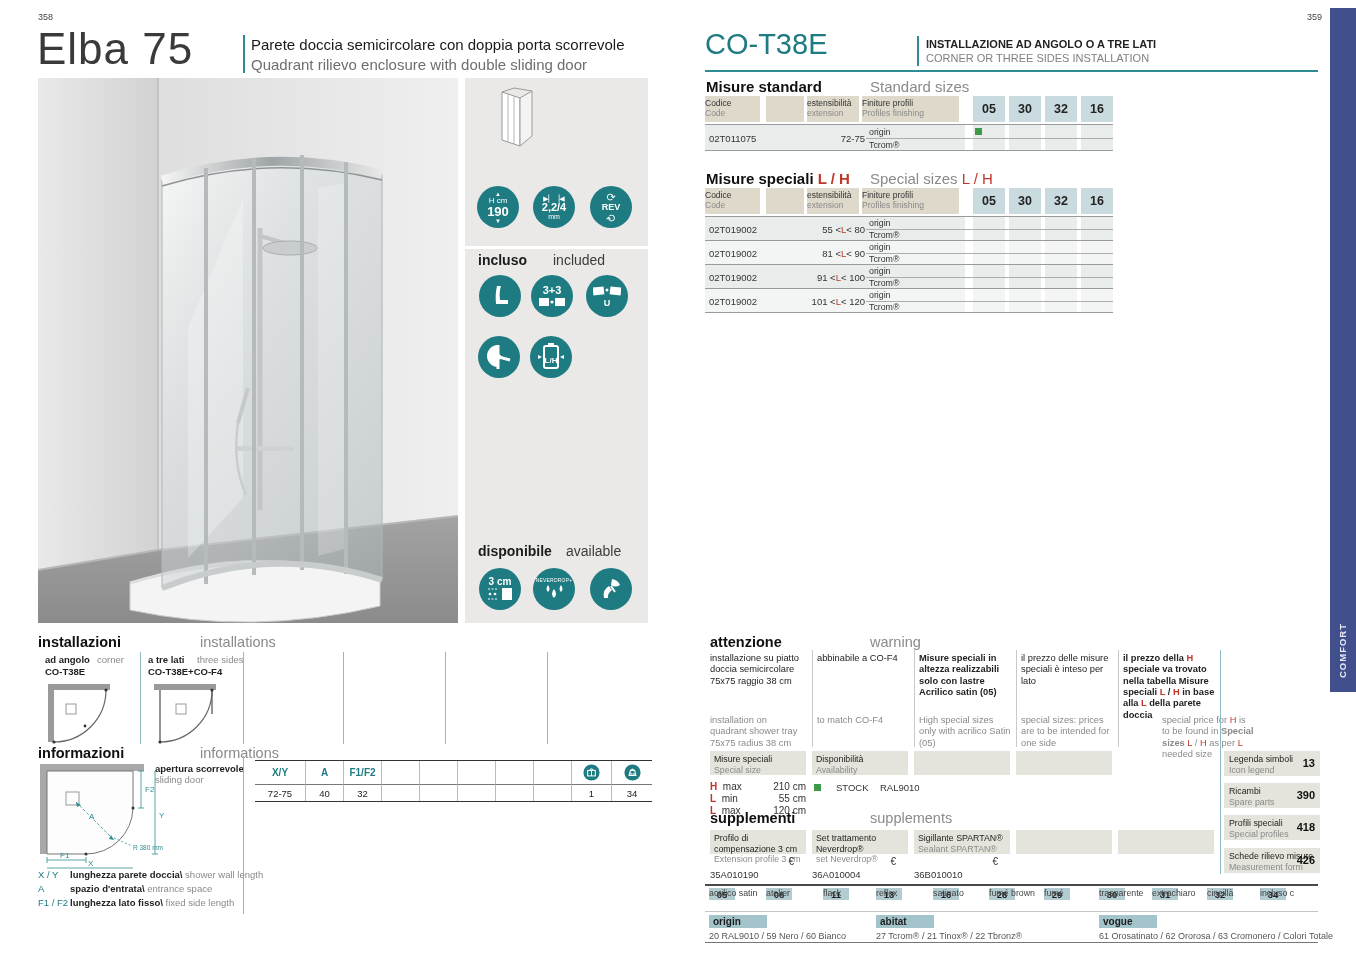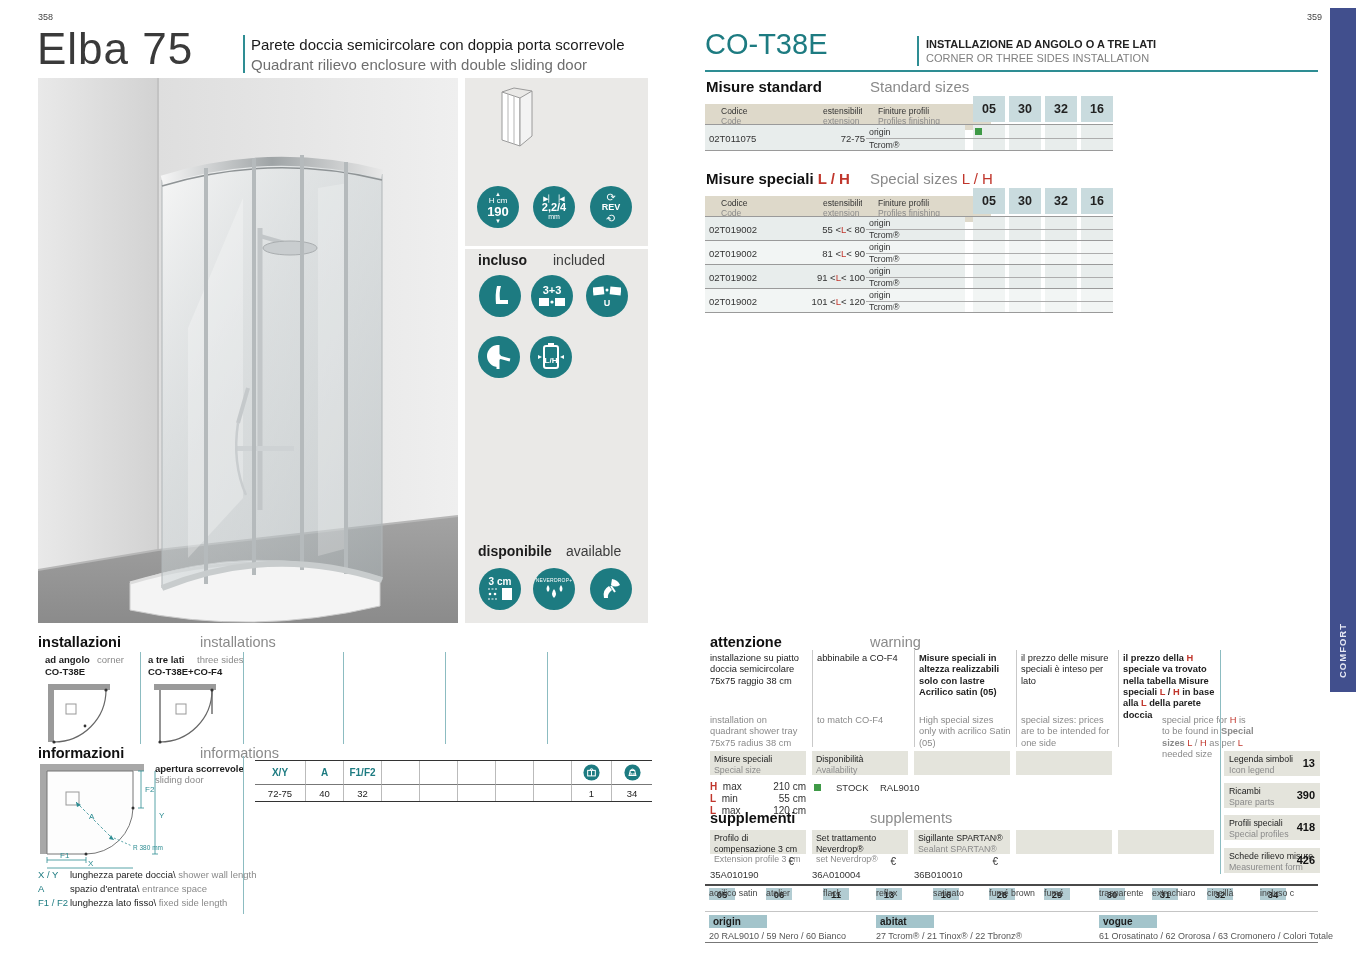--- a/index.html
+++ b/index.html
@@ -13,21 +13,21 @@
   .abs{position:absolute;}
   .pagenum{font-size:9px;color:#444;}
   .red{color:var(--red);}
   .b{font-weight:bold;}
   .sec-title{font-size:14.5px;font-weight:bold;color:#101010;text-align:center;}
   .sec-title-en{font-size:14.5px;color:#8a8a8a;}
   .small-it{font-size:9.5px;font-weight:bold;color:#1d1d1d;}
   .small-en{font-size:9.5px;color:#8a8a8a;}
   .vline-teal{position:absolute;width:1px;background:var(--tealSoft);}
   
-  .hcell{position:absolute;background:var(--beige);padding:2px 16px;line-height:1.2;margin-top:8px;}
+  .hcell{position:absolute;background:var(--beige);padding:2px 0;line-height:1.2;}
   .hc-it{font-size:8.5px;color:#333;}
   .hc-en{font-size:8.5px;color:#8a8a8a;}
   .ncell{position:absolute;background:var(--bcell);display:flex;align-items:center;justify-content:center;
          font-size:12.5px;font-weight:bold;color:#222;}
   .trow{position:absolute;left:0;width:408px;}
   .rowstrip{position:absolute;top:0;bottom:0;background:var(--rowbg);}
   .alt .rowstrip{background:var(--rowbg2);}
   .cellcode{position:absolute;left:4px;top:0;bottom:0;display:flex;align-items:center;font-size:9.5px;color:#333;}
   .cellext{position:absolute;left:100px;width:60px;top:0;bottom:0;display:flex;align-items:center;justify-content:flex-end;font-size:9.5px;color:#333;}
   .fin1,.fin2{position:absolute;left:164px;width:96px;height:50%;display:flex;align-items:center;font-size:8.8px;color:#333;}
@@ -61,21 +61,21 @@
   .xytable{position:absolute;left:255px;top:760px;width:397px;border-top:1.5px solid #333;border-bottom:1.5px solid #333;
       display:grid;grid-template-columns:50px 38px 38px 38px 38px 38px 38px 38px 40px 41px;}
   .xytable div{box-sizing:border-box;}
   .xyh{height:24px;border-left:1px solid #bbb;display:flex;align-items:center;justify-content:center;
       font-size:10px;font-weight:bold;color:var(--teal);border-bottom:1px solid #777;}
   .xyd{height:16px;border-left:1px solid #bbb;display:flex;align-items:center;justify-content:center;
       font-size:9.5px;color:#222;}
   .nolb{border-left:none !important;}
   .legrow{position:absolute;left:38px;font-size:9.5px;white-space:nowrap;}
   .legrow .k{display:inline-block;width:32px;color:var(--teal);font-weight:normal;}
-  .legrow .it{font-weight:normal;color:#222;}
+  .legrow .it{font-weight:bold;color:#222;}
   .legrow .en{color:#8a8a8a;}
   .comfort{position:absolute;left:1330px;top:8px;width:26px;height:684px;background:var(--navy);}
   .comfort span{position:absolute;bottom:14px;left:7px;color:#e6e8f3;font-size:9.5px;font-weight:bold;
       letter-spacing:1px;writing-mode:vertical-rl;transform:rotate(180deg);}
 </style>
 </head>
 <body>
 
 <div class="abs pagenum" style="left:38px;top:12px">358</div>
 

